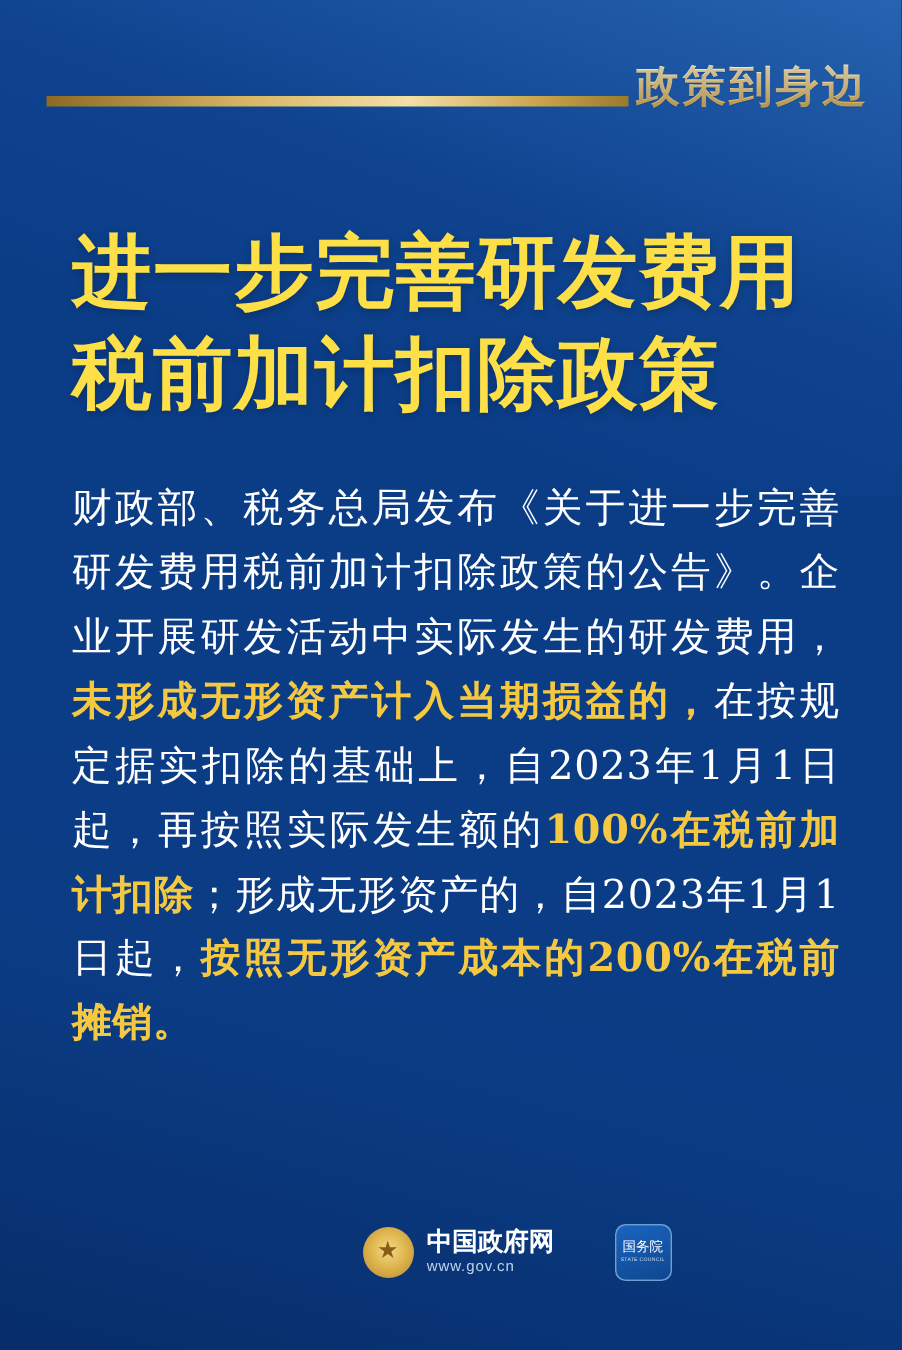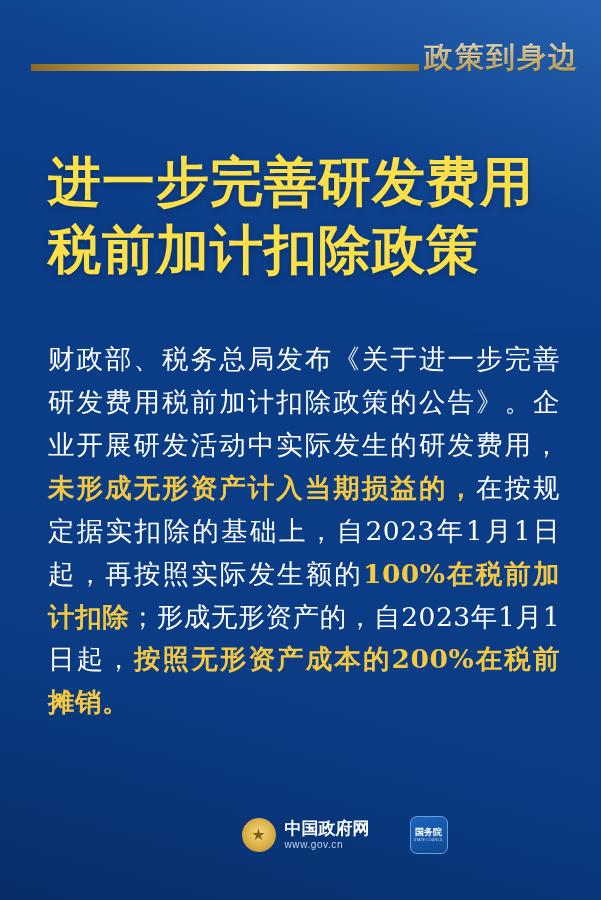--- a/index.html
+++ b/index.html
@@ -94,21 +94,20 @@
     position: absolute;
     left: 48px;
     top: 318px;
     width: 512px;
     font-family: "DejaVu Serif", "Liberation Serif", serif;
     font-size: 26.5px;
     line-height: 1.62;
     color: #ffffff;
     text-align: justify;
     letter-spacing: 0.5px;
-    margin-top: 20px;
   }
   .hl {
     color: #f5c842;
     font-weight: bold;
   }
 
   
   .footer {
     position: absolute;
     left: 0;
@@ -174,21 +173,21 @@
     flex-direction: column;
     align-items: center;
     justify-content: center;
     flex: none;
   }
   .app-badge .bt {
     font-family: "DejaVu Sans", sans-serif;
     font-size: 9px;
     color: #ffffff;
     line-height: 1.1;
-    font-weight: bold;
+    font-weight: normal;
   }
   .app-badge .bb {
     font-family: "Liberation Sans", sans-serif;
     font-size: 3.6px;
     color: #cddff2;
     line-height: 1.2;
     letter-spacing: 0.2px;
     transform: scale(0.95);
     white-space: nowrap;
   }

